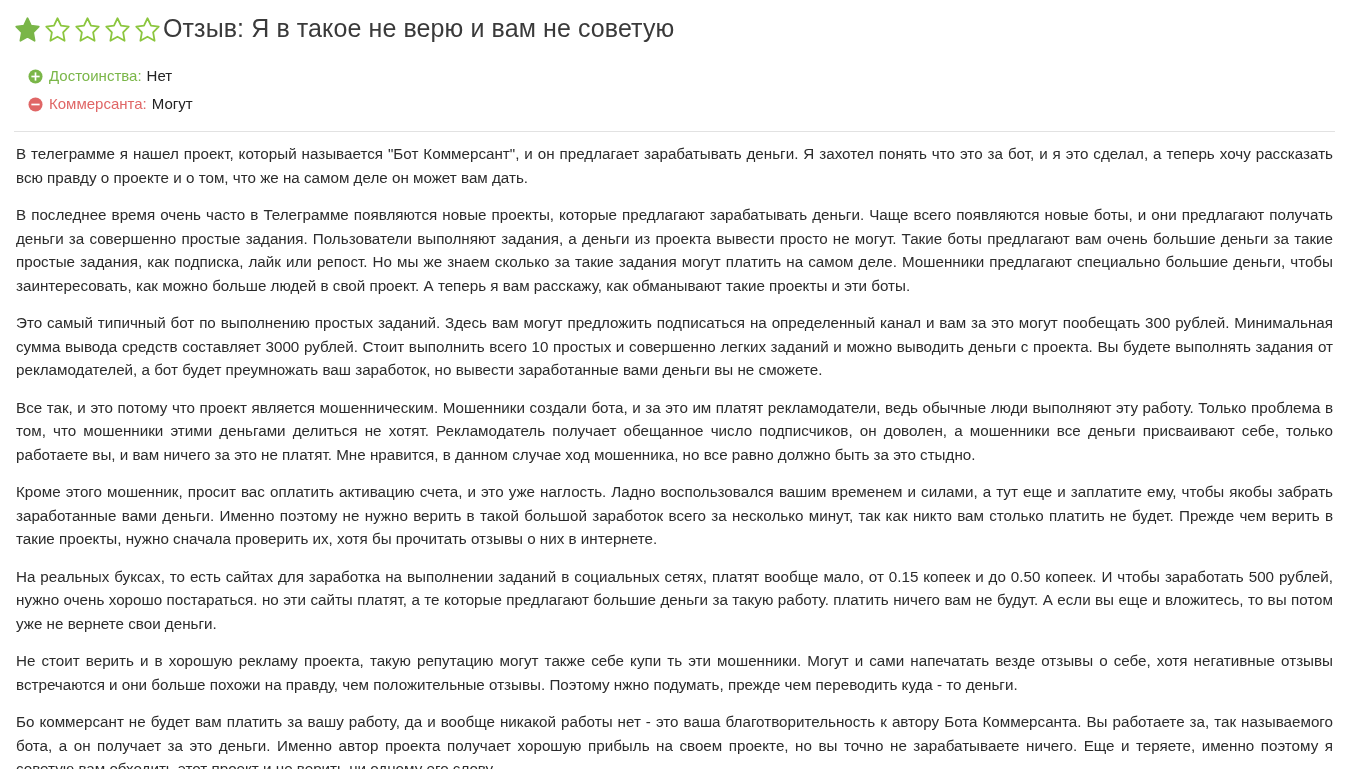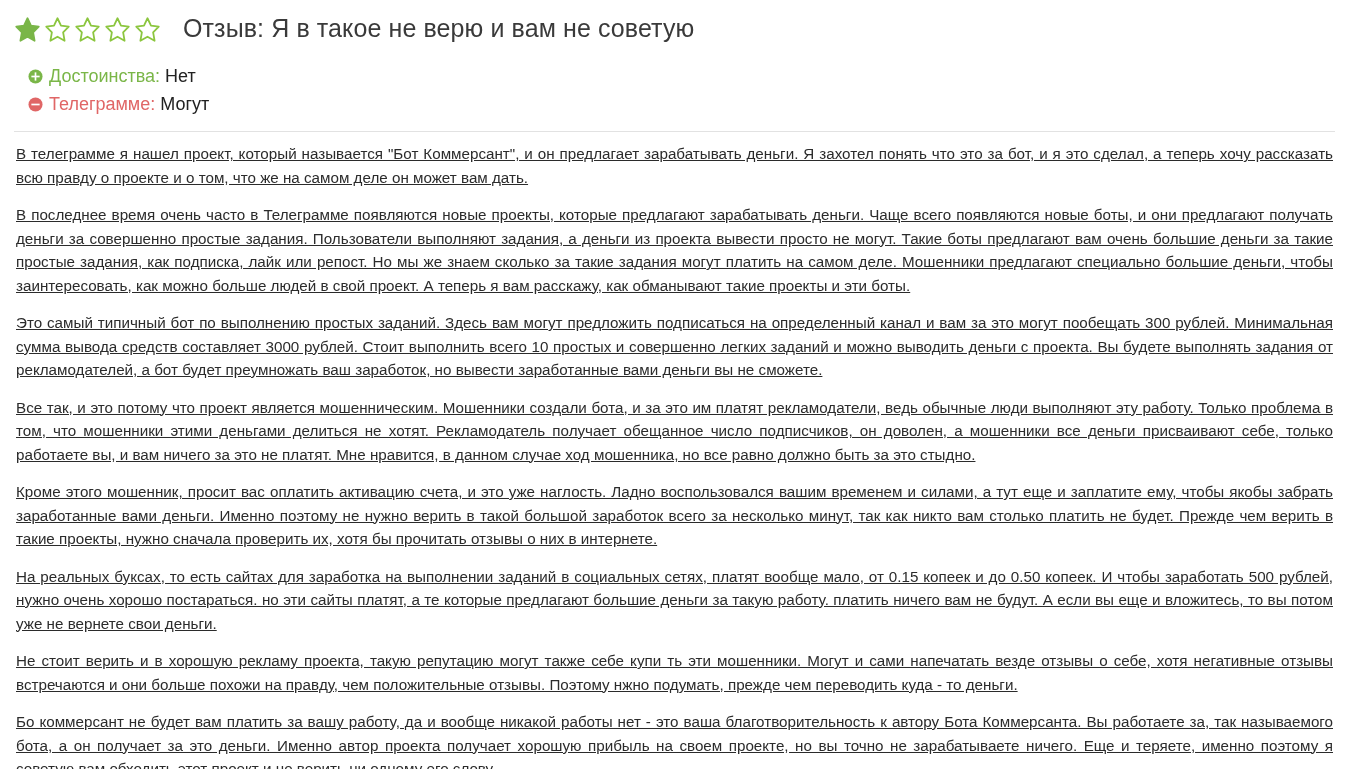--- a/index.html
+++ b/index.html
@@ -17,21 +17,21 @@
   .page {
     width: 1349px;
     box-sizing: border-box;
     padding: 10px 14px 0 14px;
   }
 
   
   .review-header {
     display: flex;
     align-items: center;
-    gap: 22px;
+    gap: 2px;
     height: 38px;
   }
   .stars {
     display: flex;
     align-items: center;
     gap: 3px;
     flex: 0 0 auto;
   }
   .star {
     width: 27px;
@@ -48,21 +48,21 @@
   }
 
   
   .proscons {
     margin-top: 14px;
     margin-left: 14px;
   }
   .pc-row {
     display: flex;
     align-items: center;
-    font-size: 18px;
+    font-size: 15px;
     line-height: 28px;
   }
   .pc-icon {
     flex: 0 0 auto;
     width: 15px;
     height: 15px;
     margin-right: 6px;
     display: block;
   }
   .pc-label {
@@ -90,21 +90,20 @@
     padding: 0 2px;
   }
   .review-body p {
     margin: 0 0 14px 0;
     font-size: 15.2px;
     line-height: 23.5px;
     color: #2b2b2b;
     text-align: justify;
     text-justify: inter-word;
     hyphens: none;
-    text-decoration: underline;
   }
   .review-body p:last-child { margin-bottom: 0; }
 </style>
 </head>
 <body>
 
 <div class="page">
 
   <div class="review-header">
     <div class="stars">
@@ -135,21 +134,21 @@
         <rect x="3.6" y="7.1" width="8.8" height="1.8" fill="#ffffff"></rect>
       </svg>
       <span class="pc-label pros">Достоинства:</span>
       <span class="pc-value">Нет</span>
     </div>
     <div class="pc-row">
       <svg class="pc-icon" viewBox="0 0 16 16" aria-hidden="true">
         <circle cx="8" cy="8" r="7.5" fill="#e06666"></circle>
         <rect x="3.6" y="7.1" width="8.8" height="1.8" fill="#ffffff"></rect>
       </svg>
-      <span class="pc-label cons">Телеграмме:</span>
+      <span class="pc-label cons">Коммерсанта:</span>
       <span class="pc-value">Могут</span>
     </div>
   </div>
 
   <hr class="divider">
 
   <div class="review-body">
     <p>В телеграмме я нашел проект, который называется "Бот Коммерсант", и он предлагает зарабатывать деньги. Я захотел понять что это за бот, и я это сделал, а теперь хочу рассказать всю правду о проекте и о том, что же на самом деле он может вам дать.</p>
     <p>В последнее время очень часто в Телеграмме появляются новые проекты, которые предлагают зарабатывать деньги. Чаще всего появляются новые боты, и они предлагают получать деньги за совершенно простые задания. Пользователи выполняют задания, а деньги из проекта вывести просто не могут. Такие боты предлагают вам очень большие деньги за такие простые задания, как подписка, лайк или репост. Но мы же знаем сколько за такие задания могут платить на самом деле. Мошенники предлагают специально большие деньги, чтобы заинтересовать, как можно больше людей в свой проект. А теперь я вам расскажу, как обманывают такие проекты и эти боты.</p>
     <p>Это самый типичный бот по выполнению простых заданий. Здесь вам могут предложить подписаться на определенный канал и вам за это могут пообещать 300 рублей. Минимальная сумма вывода средств составляет 3000 рублей. Стоит выполнить всего 10 простых и совершенно легких заданий и можно выводить деньги с проекта. Вы будете выполнять задания от рекламодателей, а бот будет преумножать ваш заработок, но вывести заработанные вами деньги вы не сможете.</p>

